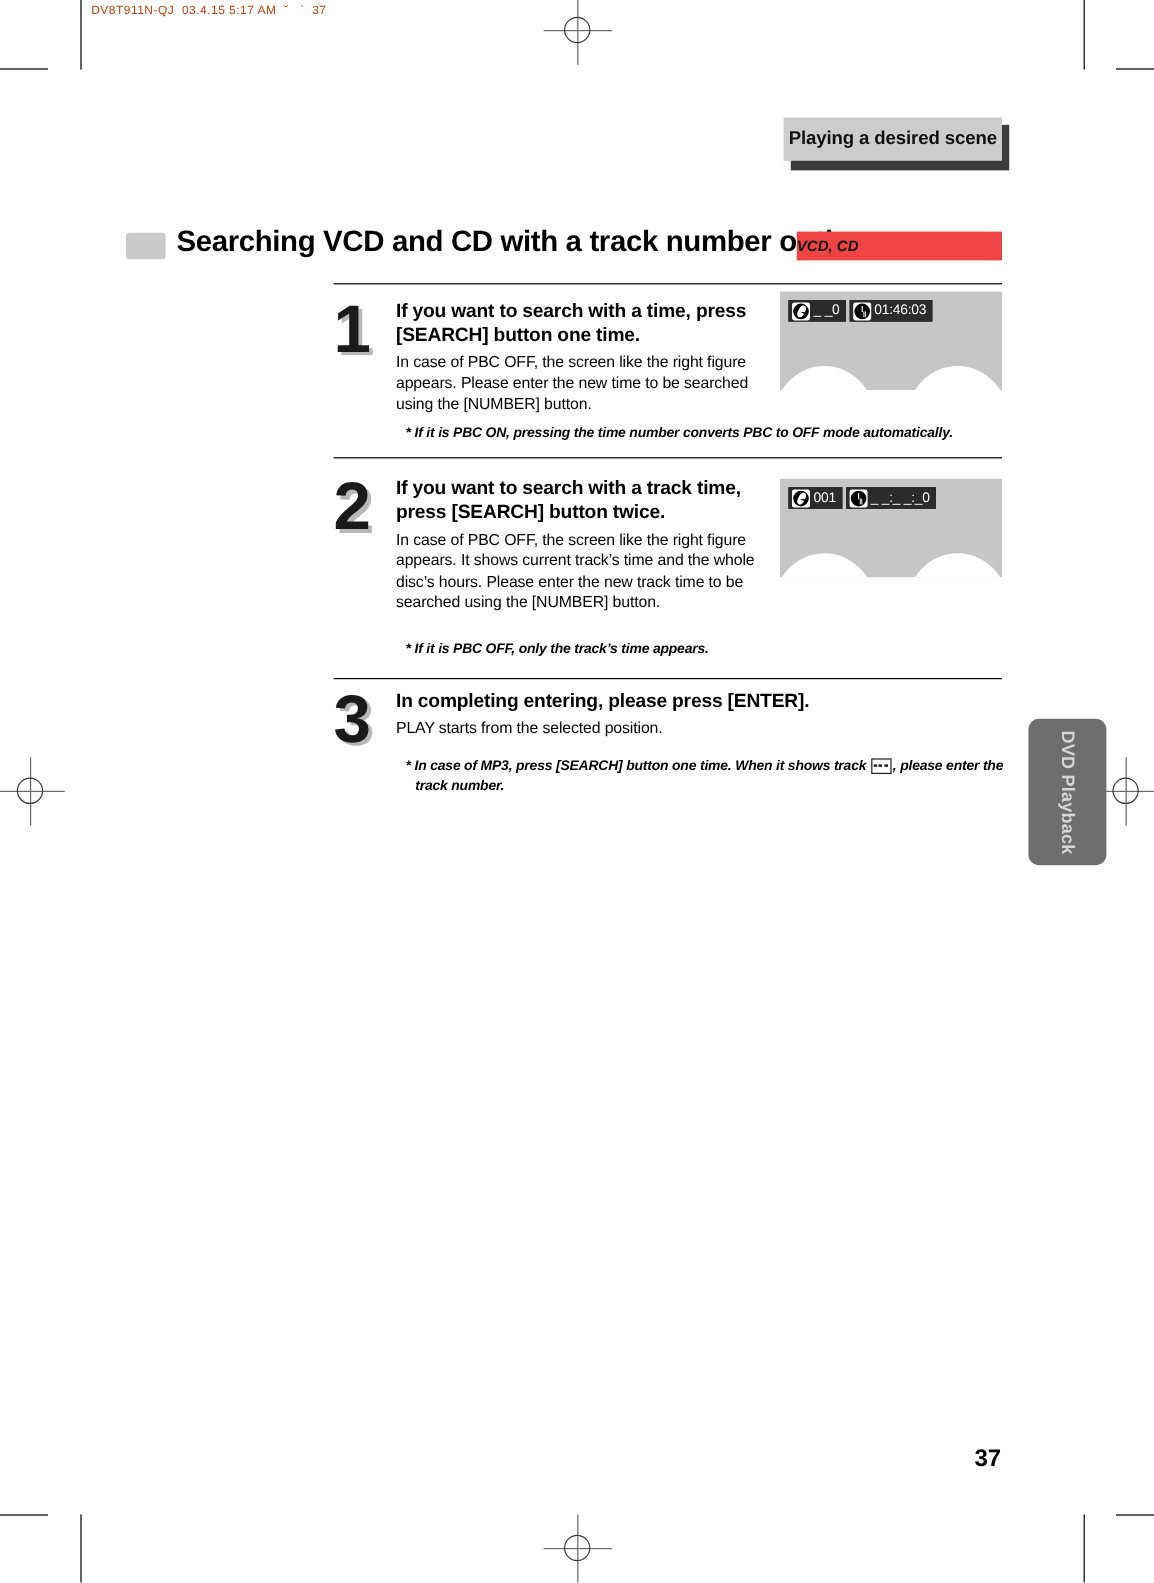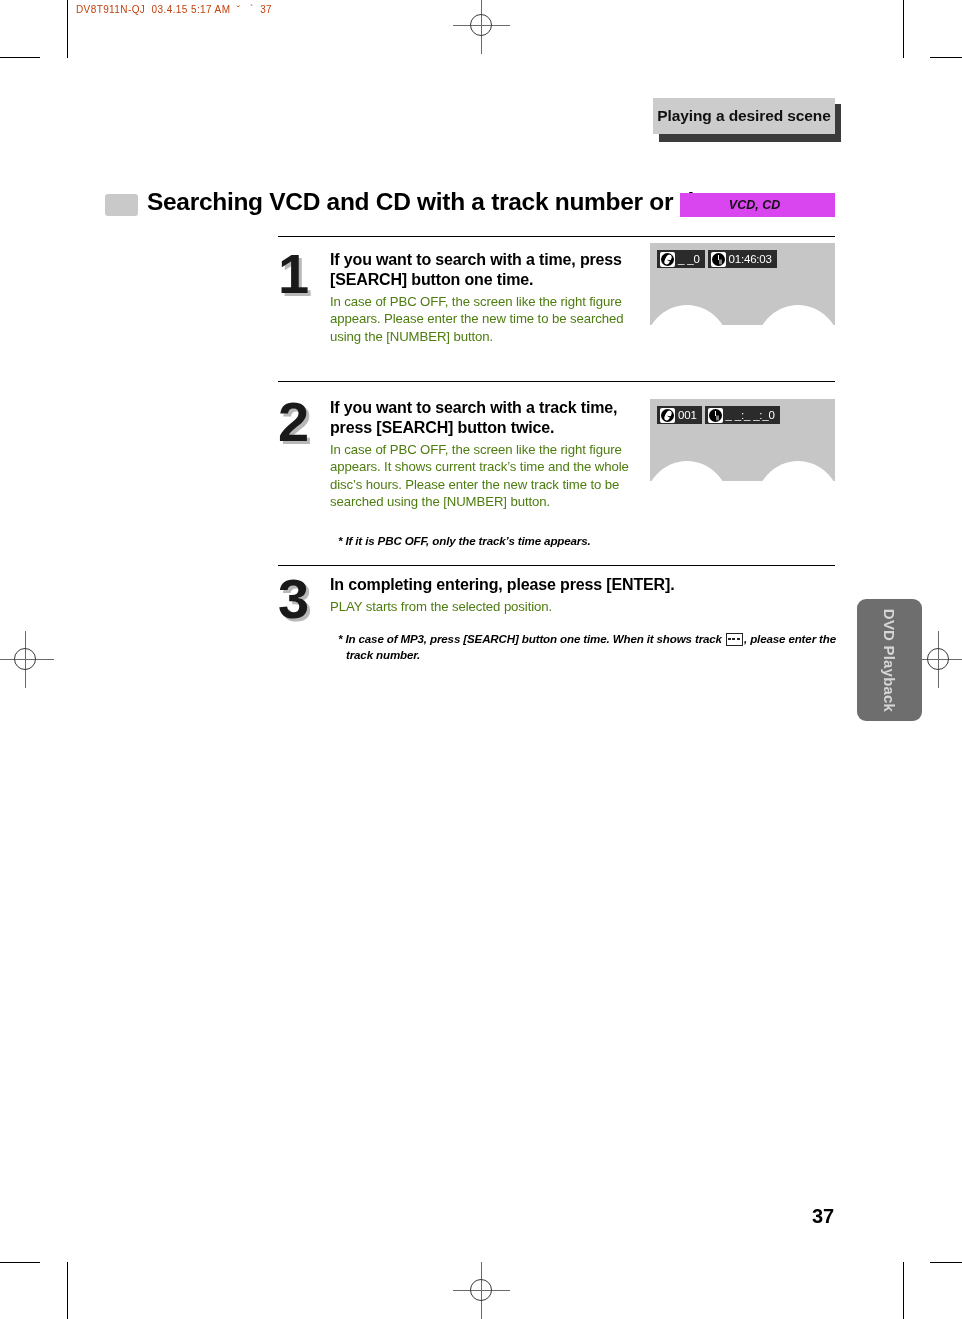--- a/index.html
+++ b/index.html
@@ -125,26 +125,26 @@
     font-size: 24.5px;
     font-weight: bold;
     letter-spacing: -0.3px;
     white-space: nowrap;
     color: #000;
   }
   .disc-tag {
     position: absolute;
     right: 0;
     top: 1px;
-    width: 155px;
+    width: 171px;
     height: 24px;
-    background: #d946ef;
+    background: #ef4444;
     display: flex;
     align-items: center;
-    justify-content: center;
+    justify-content: flex-start;
   }
   .disc-tag span {
     font-size: 12.5px;
     font-style: italic;
     font-weight: bold;
     padding-right: 6px;
     color: #111;
   }
 
   .rule {
@@ -187,21 +187,21 @@
     font-weight: bold;
     line-height: 1.24;
     letter-spacing: -0.15px;
     color: #000;
     margin: 0 0 3px 0;
   }
   .step-desc {
     font-size: 13.2px;
     line-height: 1.33;
     letter-spacing: -0.1px;
-    color: #4d7c0f;
+    color: #000000;
     margin: 0;
   }
   .step-note {
     font-size: 11.6px;
     font-style: italic;
     font-weight: bold;
     line-height: 1.34;
     letter-spacing: -0.15px;
     color: #000;
     margin: 0;
@@ -419,20 +419,21 @@
   <div class="rule" style="top:381px;"></div>
   <div class="rule" style="top:565px;"></div>
 
   <div class="step" style="top:250px;">
     <div class="stepnum">1</div>
     <div class="step-body">
       <p class="step-head">If you want to search with a time, press [SEARCH] button one time.</p>
       <p class="step-desc">In case of PBC OFF, the screen like the right figure appears. Please enter the new  time to be searched using the [NUMBER] button.</p>
     </div>
   </div>
+  <p class="step-note" style="position:absolute; left:338px; top:353px; margin:0;">*  If it is PBC ON, pressing the time number converts PBC to OFF mode automatically.</p>
 
   <div class="osd" style="left:650px; top:243px;">
     <div class="osd-bar">
       <div class="osd-cell">
         <div class="osd-ico ico-disc"></div>
         <div class="osd-val">_ _0</div>
       </div>
       <div class="osd-cell">
         <div class="osd-ico ico-clock"></div>
         <div class="osd-val">01:46:03</div>

